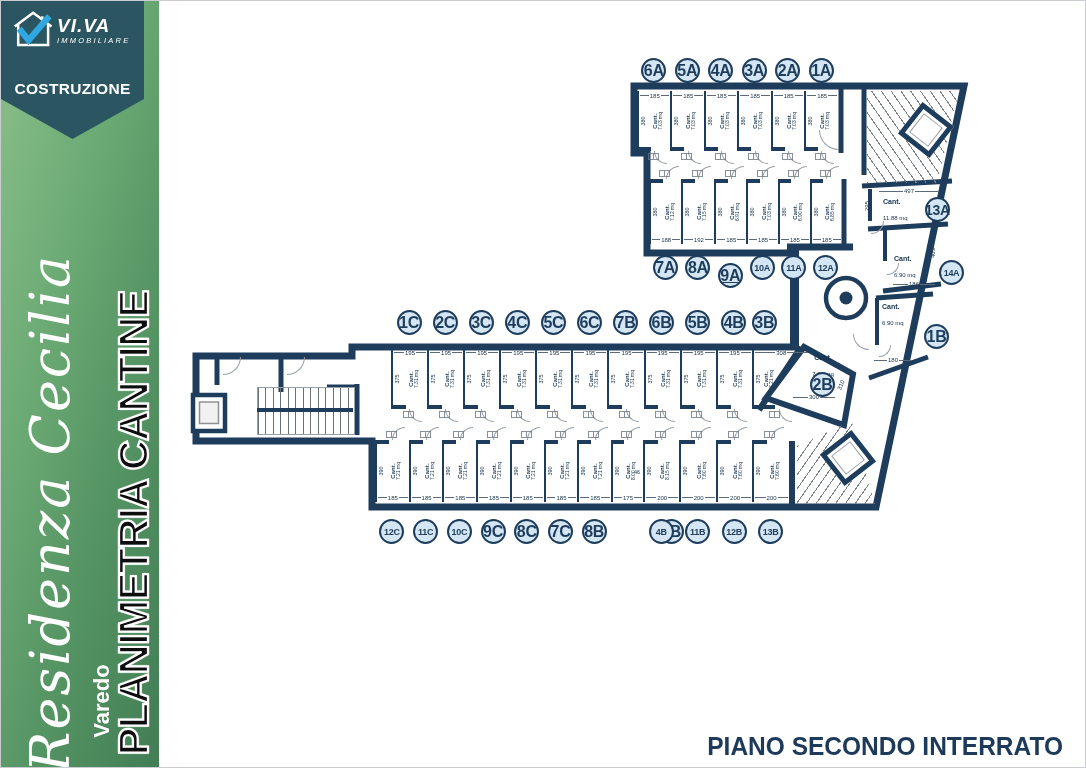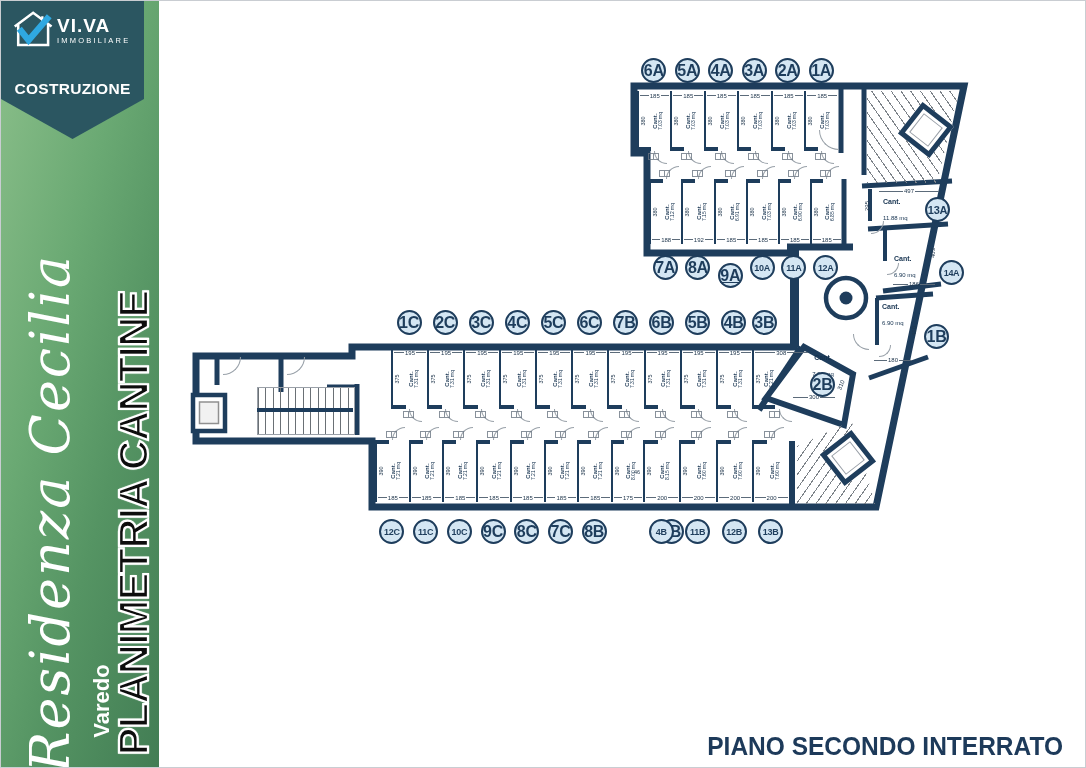--- a/index.html
+++ b/index.html
@@ -13,21 +13,21 @@
                font-family:"DejaVu Serif",serif;font-style:italic;font-weight:400;
                font-size:54px;letter-spacing:2px;text-align:center;line-height:90px;white-space:nowrap;}
   .city{position:absolute;left:26px;top:687px;width:150px;height:26px;transform:rotate(-90deg);
         color:#ffffff;font-weight:bold;font-size:22px;text-align:center;line-height:26px;}
   .side-title{position:absolute;left:-120px;top:498px;width:505px;height:48px;transform:rotate(-90deg);
         color:#0d0d0d;font-weight:700;font-size:42px;letter-spacing:-1px;text-align:center;
         line-height:48px;white-space:nowrap;-webkit-text-stroke:2.2px #ffffff;
         text-shadow:0 0 2px #fff,0 0 2px #fff;}
   .banner{position:absolute;left:0;top:0;width:143px;height:138px;background:#2b5661;
           clip-path:polygon(0 0,100% 0,100% 71%,50% 100%,0 71%);}
-  .logo-row{position:absolute;left:8px;top:8px;display:flex;align-items:center;}
+  .logo-row{position:absolute;left:8px;top:8px;display:flex;align-items:center;font-style:italic;}
   .logo-text{margin-left:2px;}
   .logo-name{color:#fff;font-weight:bold;font-size:19px;letter-spacing:1px;line-height:20px;}
   .logo-sub{color:#fff;font-size:7.5px;letter-spacing:2.2px;}
   .banner-l1{position:absolute;left:0;top:55px;width:143px;text-align:center;color:#fff;
              font-weight:800;font-size:22px;letter-spacing:0.5px;}
   .banner-l2{position:absolute;left:0;top:79px;width:143px;text-align:center;color:#fff;
              font-weight:800;font-size:15.5px;letter-spacing:0.3px;}
   
   .plan-svg{position:absolute;left:0;top:0;}
   .cell{position:absolute;border-left:2.4px solid #1e3d5c;box-sizing:border-box;}
@@ -686,21 +686,21 @@
 
     <div class="dim" style="left:878px;top:187px;width:60px;">
         <i></i>
         <span>497</span>
         <i></i>
       </div>
     <div class="sv" style="left:854px;top:202px;">295</div>
     <div class="scant" style="left:882px;top:197px;">
       <b>Cant.</b><span>11.88 mq</span>
     </div>
-    <div class="ucirc" style="left:924px;top:196px;font-size:11px;">13A</div>
+    <div class="ucirc" style="left:924px;top:196px;font-size:14px;">13A</div>
 
     <div class="scant" style="left:893px;top:254px;">
       <b>Cant.</b><span>6.90 mq</span>
     </div>
     <div class="dim" style="left:892px;top:280px;width:42px;">
         <i></i>
         <span>186</span>
         <i></i>
       </div>
     <div class="sv" style="left:920px;top:249px;">403</div>

